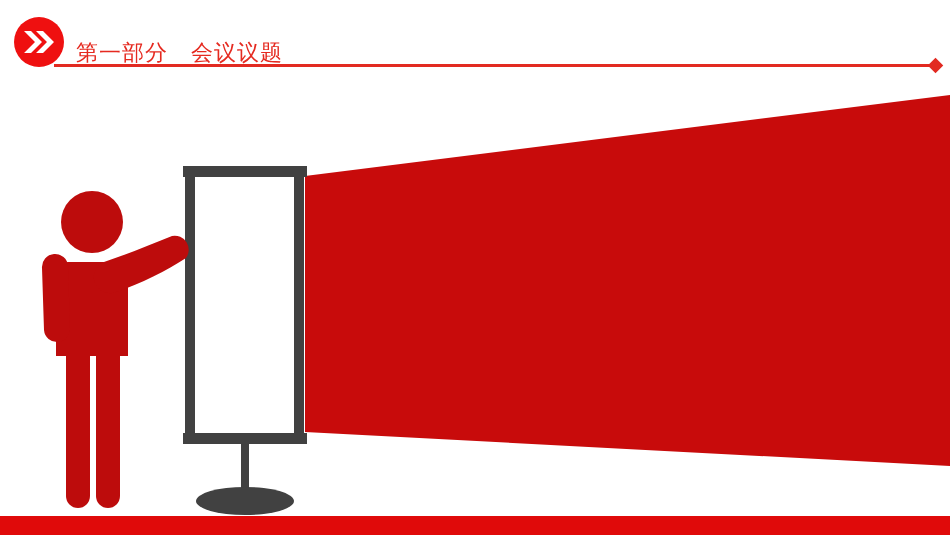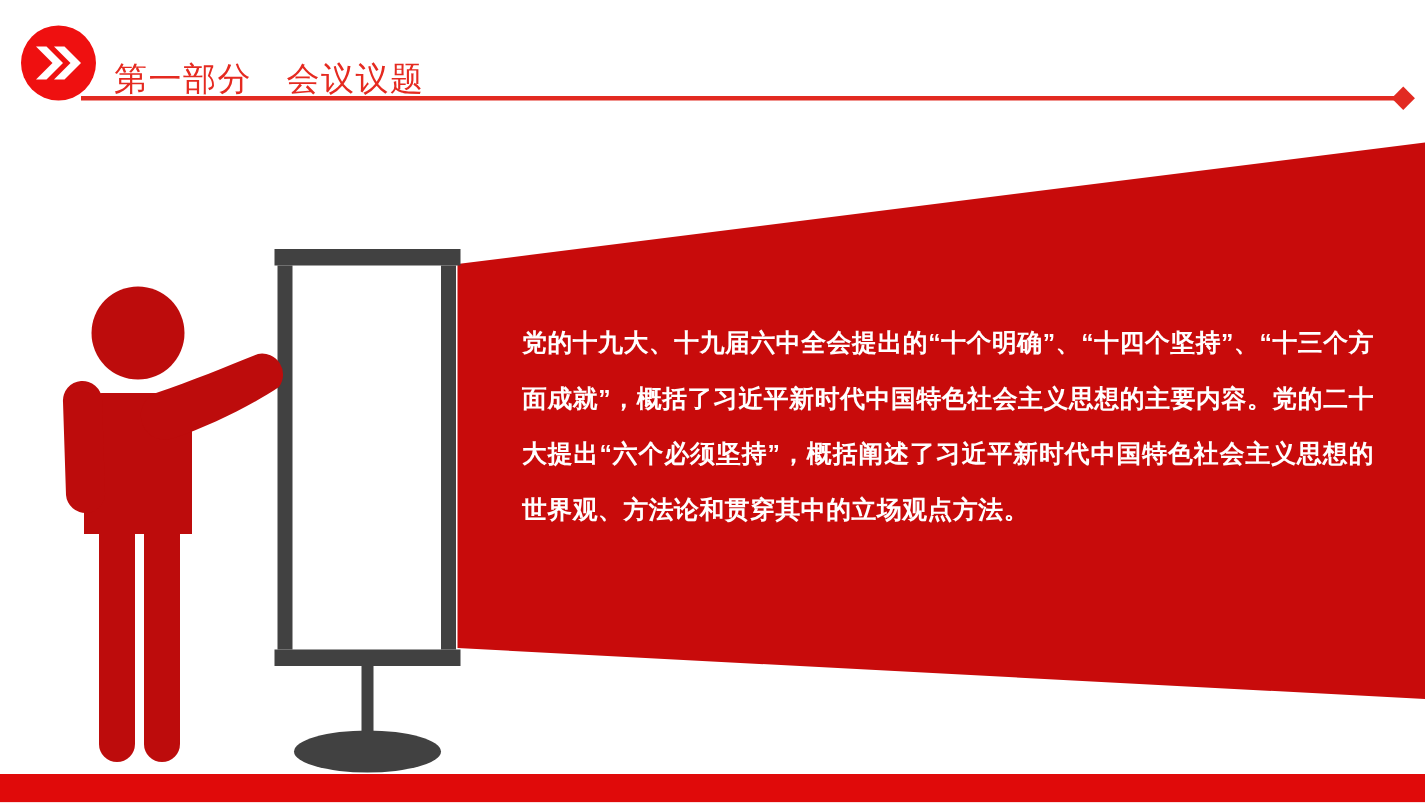--- a/index.html
+++ b/index.html
@@ -156,17 +156,16 @@
                a 14 14 0 0 1 -12 -30 z"></path>
 
       <path d="M68 266 a13 13 0 0 0 -26 2 l 2 62 a13 13 0 0 0 26 -2 z"></path>
 
       <path d="M66 350 h24 v146 a12 12 0 0 1 -24 0 z"></path>
 
       <path d="M96 350 h24 v146 a12 12 0 0 1 -24 0 z"></path>
     </g>
   </svg>
 
-  <div class="callout-text">党的十九大、十九届六中全会提出的“十个明确”、“十四个坚持”、“十三个方面成就”，概括了习近平新时代中国特色社会主义思想的主要内容。党的二十大提出“六个必须坚持”，概括阐述了习近平新时代中国特色社会主义思想的世界观、方法论和贯穿其中的立场观点方法。</div>
 
   <div class="bottom-bar"></div>
 
 </div>
 
 </body></html>

